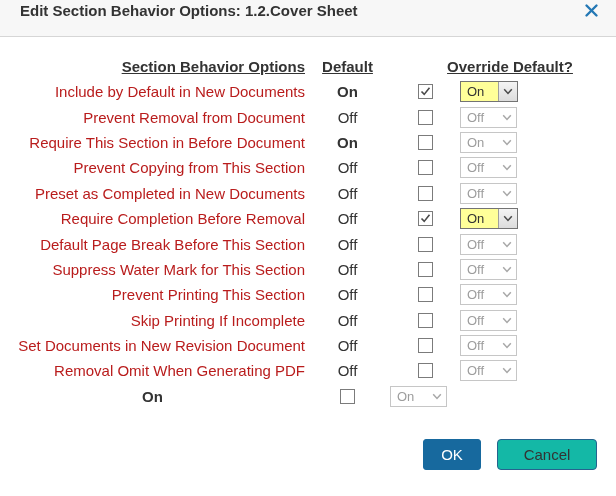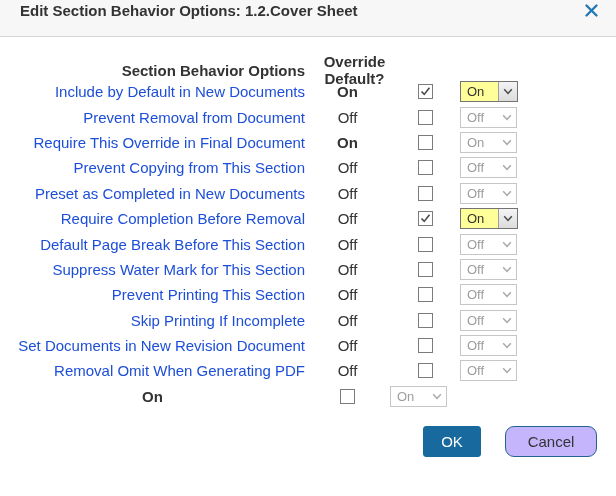--- a/index.html
+++ b/index.html
@@ -32,33 +32,33 @@
     display:flex;align-items:center;justify-content:center;
     cursor:pointer;background:none;border:none;padding:0;
   }
   
   .table{margin-top:16px;}
   .hrow{
     display:grid;
     grid-template-columns:305px 85px auto;
     align-items:center;
     height:26px;
-    font-weight:bold;font-size:15px;color:#333333;
+    font-weight:bold;font-size:15px;color:#333333;text-decoration:underline;
   }
   .hrow .h-options{text-align:right;}
   .hrow .h-default{text-align:center;}
   .hrow .h-override{text-align:center;padding-left:14px;}
   .row{
     display:grid;
     grid-template-columns:305px 85px 70px auto;
     align-items:center;
     height:25.4px;
     font-size:15px;
   }
-  .cell-label{text-align:right;color:#1d4ed8;white-space:nowrap;}
+  .cell-label{text-align:right;color:#b91c1c;white-space:nowrap;}
   .cell-default{text-align:center;color:#333333;}
   .cell-default.bold{font-weight:bold;}
   .cell-check{display:flex;justify-content:center;}
   .cell-dd{display:flex;justify-content:flex-start;}
   
   .checkbox{
     width:15px;height:15px;
     background:#ffffff;
     border:1px solid #7b7b7b;
     box-sizing:border-box;
@@ -89,41 +89,41 @@
     background:linear-gradient(#f4f4f4,#dcdcdc);
     border-left:1px solid #9e9e9e;
   }
   .dropdown.disabled{border-color:#c6c6c6;cursor:default;}
   .dropdown.disabled .dd-value{background:#ffffff;color:#9d9d9d;}
   .dropdown.disabled .dd-arrow{background:#ffffff;border-left:none;}
   .dropdown.disabled .dd-arrow svg polyline{stroke:#a8a8a8;}
   
   .footer{
     position:absolute;
-    right:19px;bottom:39px;
-    display:flex;gap:24px;
+    right:19px;bottom:26px;
+    display:flex;gap:16px;
   }
   .btn{
     height:31px;
     font-family:"Liberation Sans","DejaVu Sans",sans-serif;
     font-size:15px;
     border-radius:3px;
     cursor:pointer;
     box-sizing:border-box;
   }
   .btn-ok{
     width:58px;
     background:#17699e;color:#ffffff;
     border:1px solid #17699e;
   }
   .btn-cancel{
-    width:92px;
-    background:#c4b5fd;color:#333333;
+    width:100px;
+    background:#14b8a6;color:#333333;
     border:1px solid #25638f;
-    border-radius:9px;
+    border-radius:4px;
   }
 </style>
 </head>
 <body>
 
 <div class="dialog">
 
   <div class="titlebar">
     <div class="title">Edit Section Behavior Options: 1.2.Cover Sheet</div>
     <button class="close-btn">
@@ -132,20 +132,21 @@
           <line x1="2.5" y1="2.5" x2="12.5" y2="12.5" stroke="#2478b5" stroke-width="2.4" stroke-linecap="round"></line>
           <line x1="12.5" y1="2.5" x2="2.5" y2="12.5" stroke="#2478b5" stroke-width="2.4" stroke-linecap="round"></line>
         </svg>
       </span>
     </button>
   </div>
 
   <div class="table">
     <div class="hrow">
       <div class="h-options">Section Behavior Options</div>
+      <div class="h-default">Default</div>
       <div class="h-override">Override Default?</div>
     </div>
     <div id="rows">
   <div class="row">
     <div class="cell-label">Include by Default in New Documents</div>
     <div class="cell-default bold">On</div>
     <div class="cell-check">
       <span class="checkbox checked">
         <span style="display:flex;">
           <svg width="11" height="11" viewBox="0 0 11 11">
@@ -182,21 +183,21 @@
         <span class="dd-arrow">
           <svg width="10" height="7" viewBox="0 0 10 7">
             <polyline points="1.2,1.2 5,5.4 8.8,1.2" fill="none" stroke="#4a4a4a" stroke-width="1.5"></polyline>
           </svg>
         </span>
       </span>
     </div>
   </div>
 
   <div class="row">
-    <div class="cell-label">Require This Override in Final Document</div>
+    <div class="cell-label">Require This Section in Before Document</div>
     <div class="cell-default bold">On</div>
     <div class="cell-check">
       <span class="checkbox">
         <span style="display:flex;">
           
         </span>
       </span>
     </div>
     <div class="cell-dd">
       <span class="dropdown disabled">

